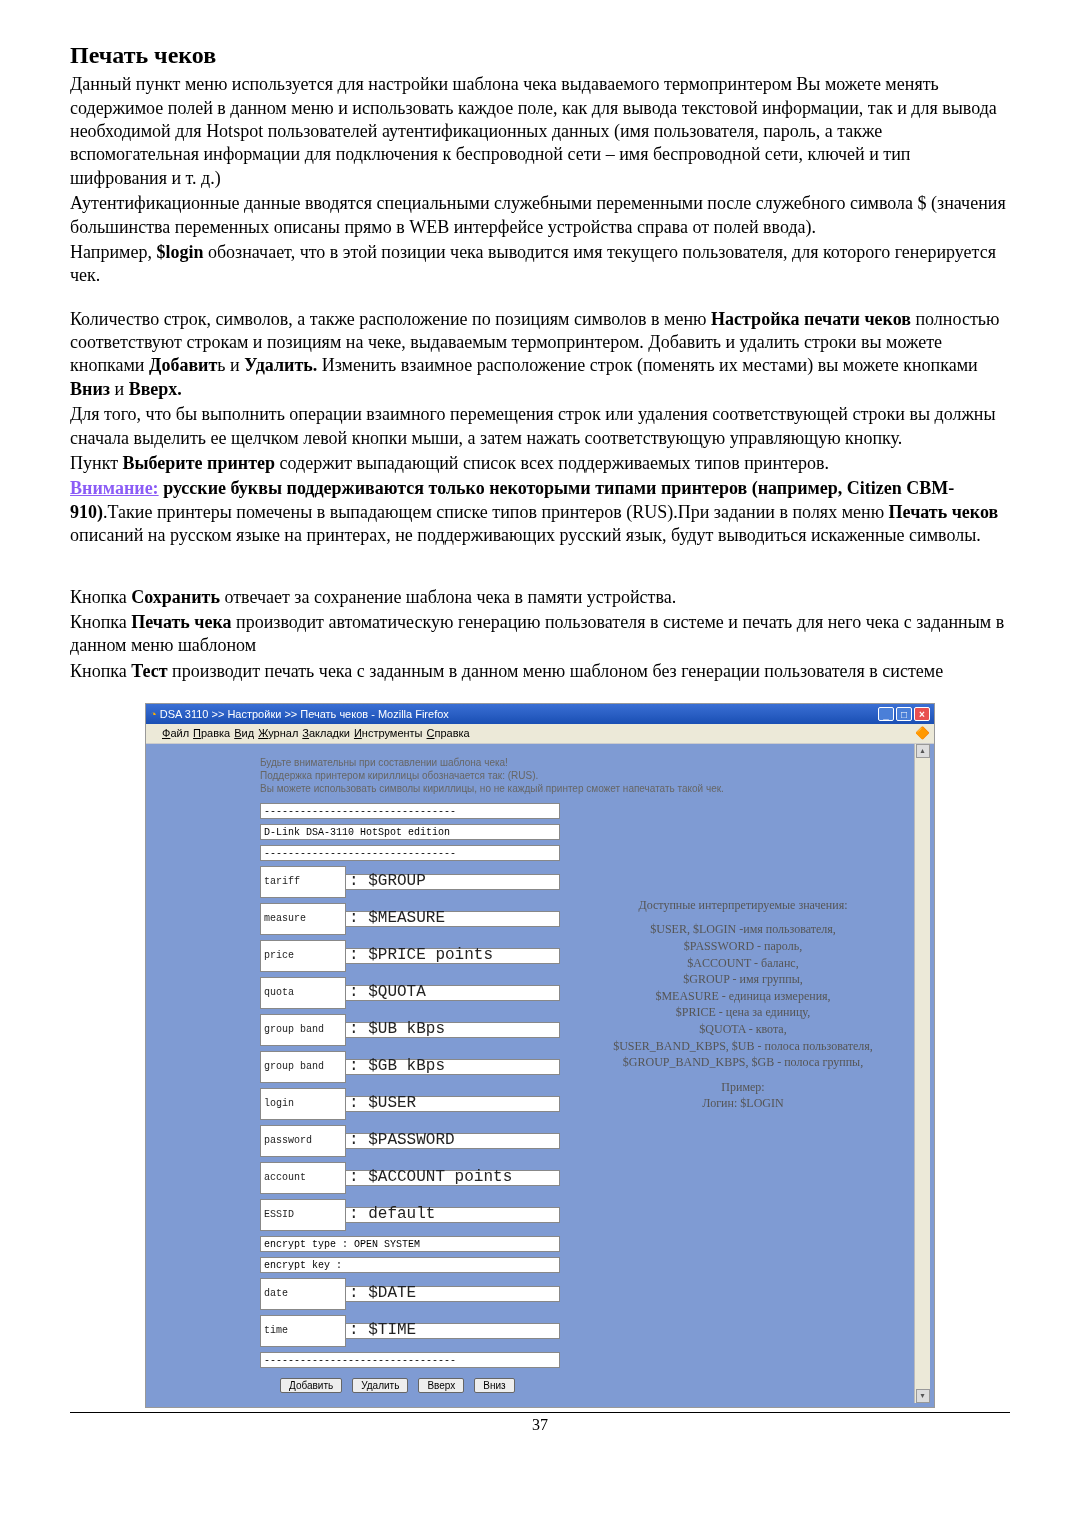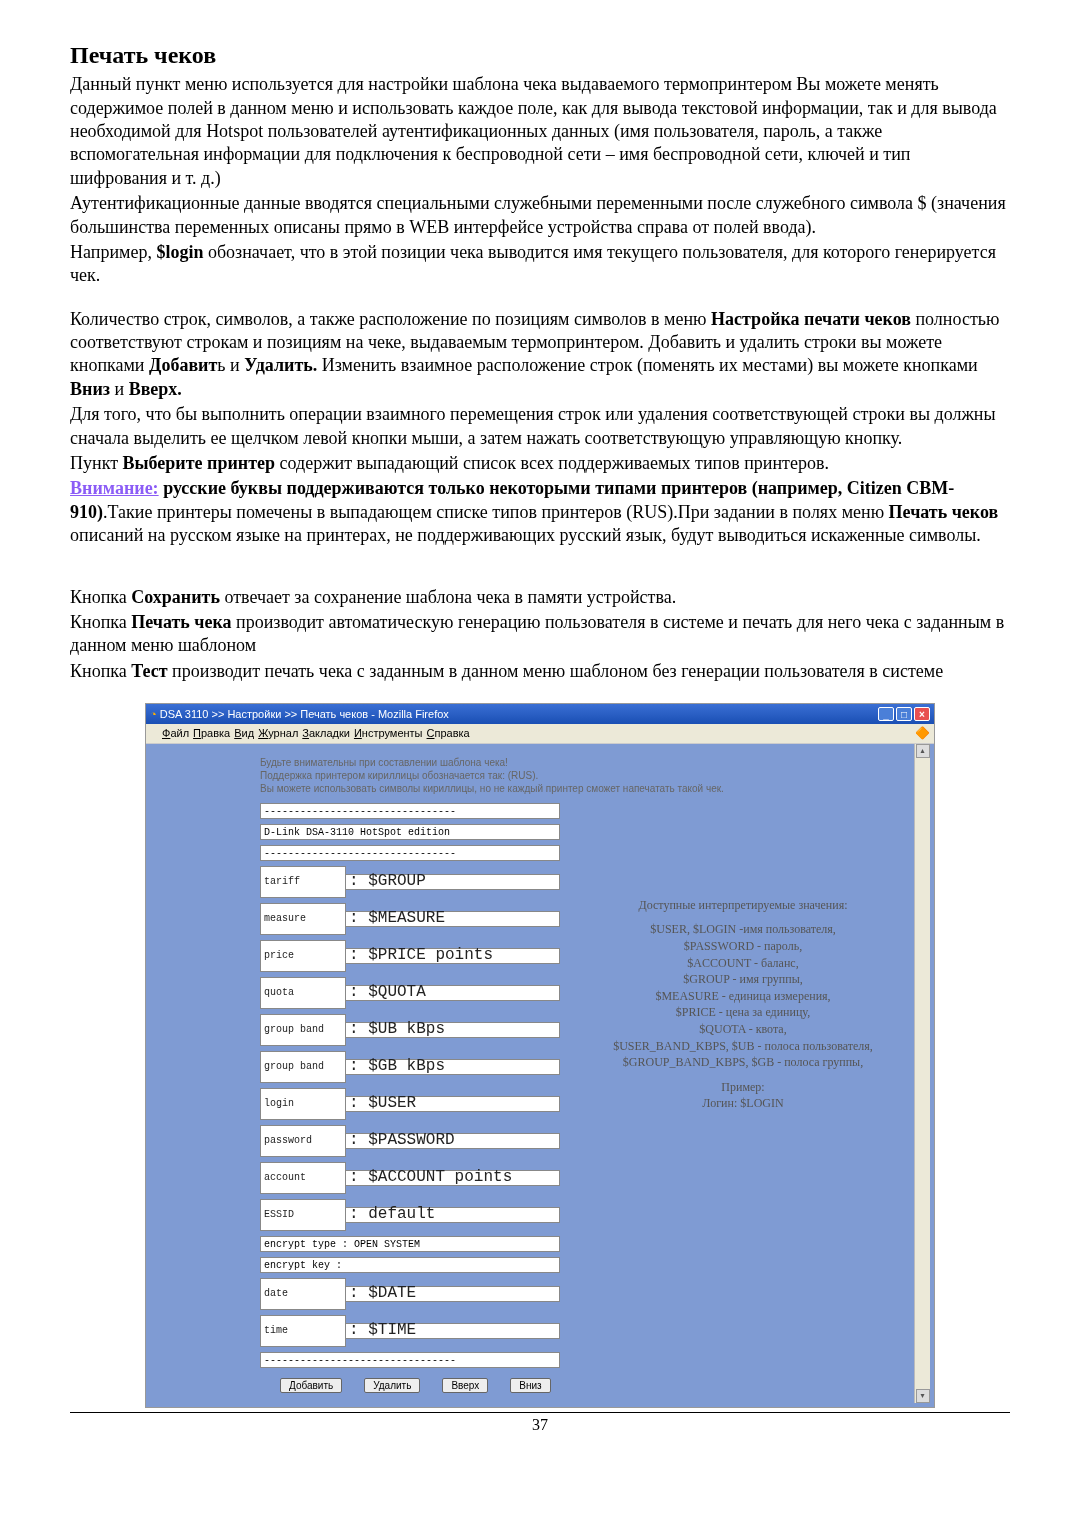--- a/index.html
+++ b/index.html
@@ -153,21 +153,21 @@
       border: 1px solid #888;
       padding: 1px 3px;
       height: 16px;
       font-family: 'Courier New', monospace;
       font-size: 10px;
       margin-bottom: 5px;
     }
     .buttons-row {
       margin-top: 10px;
       display: flex;
-      gap: 22px;
+      gap: 10px;
       margin-left: 20px;
     }
     .btn {
       background: #eee;
       border: 1px solid #666;
       border-radius: 2px;
       font-family: Tahoma, sans-serif;
       font-size: 10px;
       padding: 1px 8px;
       cursor: pointer;

